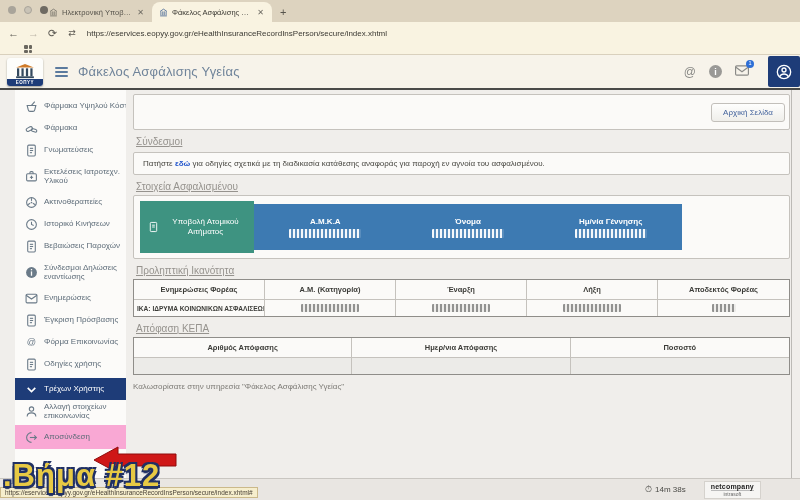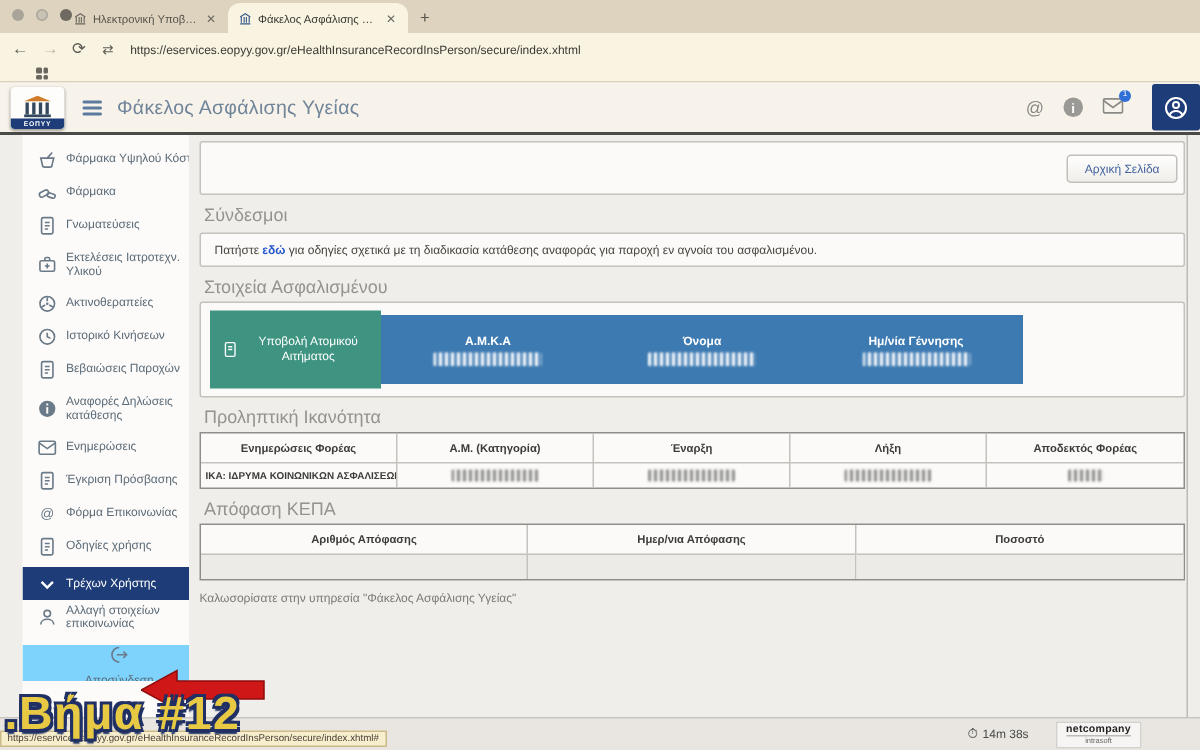--- a/index.html
+++ b/index.html
@@ -43,29 +43,29 @@
   .user-sq{width:32px;height:31px;background:#1e3c78;border-radius:2px;display:flex;align-items:center;justify-content:center;margin-left:6px;}
 
   
   .sidebar{position:absolute;left:15px;top:90px;width:125px;height:388px;background:#fcfbf9;border-right:1px solid #9a9a96;padding-top:5px;overflow:hidden;}
   .side-item{display:flex;align-items:center;gap:6px;padding:0 4px 0 9px;height:22px;color:#5c6b78;cursor:pointer;}
   .side-item.two-line{height:30px;}
   .s-icon{flex:none;width:14px;display:flex;justify-content:center;color:#6a7a88;}
   .s-label{font-size:8px;line-height:1.15;overflow:hidden;}
   .side-item.section{background:#1e3c78;color:#fff;margin-top:3px;}
   .side-item.section .s-icon{color:#fff;}
-  .side-item.highlighted{background:#7dd3fc;height:24px;margin-top:8px;flex-direction:column;}
+  .side-item.highlighted{background:#f9a8d4;height:24px;margin-top:3px;}
 
   
   .content{position:absolute;left:126px;top:90px;width:674px;height:388px;background:#f0eeeb;padding:4px 10px 0 7px;}
   .content-edge{position:absolute;right:8px;top:90px;width:1px;height:388px;background:#bcbab6;}
   .panel{background:#fbfaf8;border:1px solid #c5c2bd;border-radius:2px;}
   .home-bar{height:36px;display:flex;justify-content:flex-end;align-items:center;padding-right:4px;}
   .home-btn{height:19px;padding:0 11px;font-size:8px;color:#44639c;background:linear-gradient(#fefefd,#efeeea);border:1px solid #c2bfba;border-radius:3px;cursor:pointer;}
-  .section-label{font-size:12px;color:#96938e;margin:6px 2px 3px 3px;}
+  .section-label{font-size:10px;color:#96938e;margin:6px 2px 3px 3px;text-decoration:underline;}
   .links-panel{padding:5px 6px;display:flex;}
   .bigbtn{height:54px;display:flex;align-items:center;justify-content:center;gap:6px;font-size:8px;line-height:1.25;text-align:center;cursor:pointer;padding:0 8px;}
   .btn-search{width:112px;background:#2256c8;color:#fff;}
   .btn-prevention{width:104px;background:#a7a5a1;color:#f4f4f2;}
   .instr-panel{margin-top:4px;padding:6px 9px;font-size:8px;color:#46453f;}
   .instr-link{color:#2255cc;font-weight:bold;cursor:pointer;}
   .insured-panel{padding:5px 6px;display:flex;align-items:center;}
   .btn-submit{width:114px;height:52px;background:#3e9381;color:#fff;flex:none;}
   .insured-strip{width:428px;height:46px;background:#3d7ab2;display:grid;grid-template-columns:1fr 1fr 1fr;}
   .ifield{display:flex;flex-direction:column;align-items:center;justify-content:center;gap:3px;color:#fff;}
@@ -256,21 +256,21 @@
         <span class="s-label">Βεβαιώσεις Παροχών</span>
       </div>
       <div class="side-item two-line">
         <span class="s-icon">
           <svg width="13" height="13" viewBox="0 0 24 24">
             <circle cx="12" cy="12" r="10" fill="currentColor"></circle>
             <rect x="10.8" y="10" width="2.4" height="8" fill="#fcfbf9"></rect>
             <rect x="10.8" y="5.5" width="2.4" height="2.4" fill="#fcfbf9"></rect>
           </svg>
         </span>
-        <span class="s-label">Αναφορές Δηλώσεις κατάθεσης</span>
+        <span class="s-label">Σύνδεσμοι Δηλώσεις εναντίωσης</span>
       </div>
       <div class="side-item">
         <span class="s-icon">
           <svg width="13" height="13" viewBox="0 0 24 24" fill="none" stroke="currentColor" stroke-width="2">
             <rect x="2" y="4" width="20" height="16" rx="2"></rect>
             <polyline points="2,6 12,13 22,6"></polyline>
           </svg>
         </span>
         <span class="s-label">Ενημερώσεις</span>
       </div>

